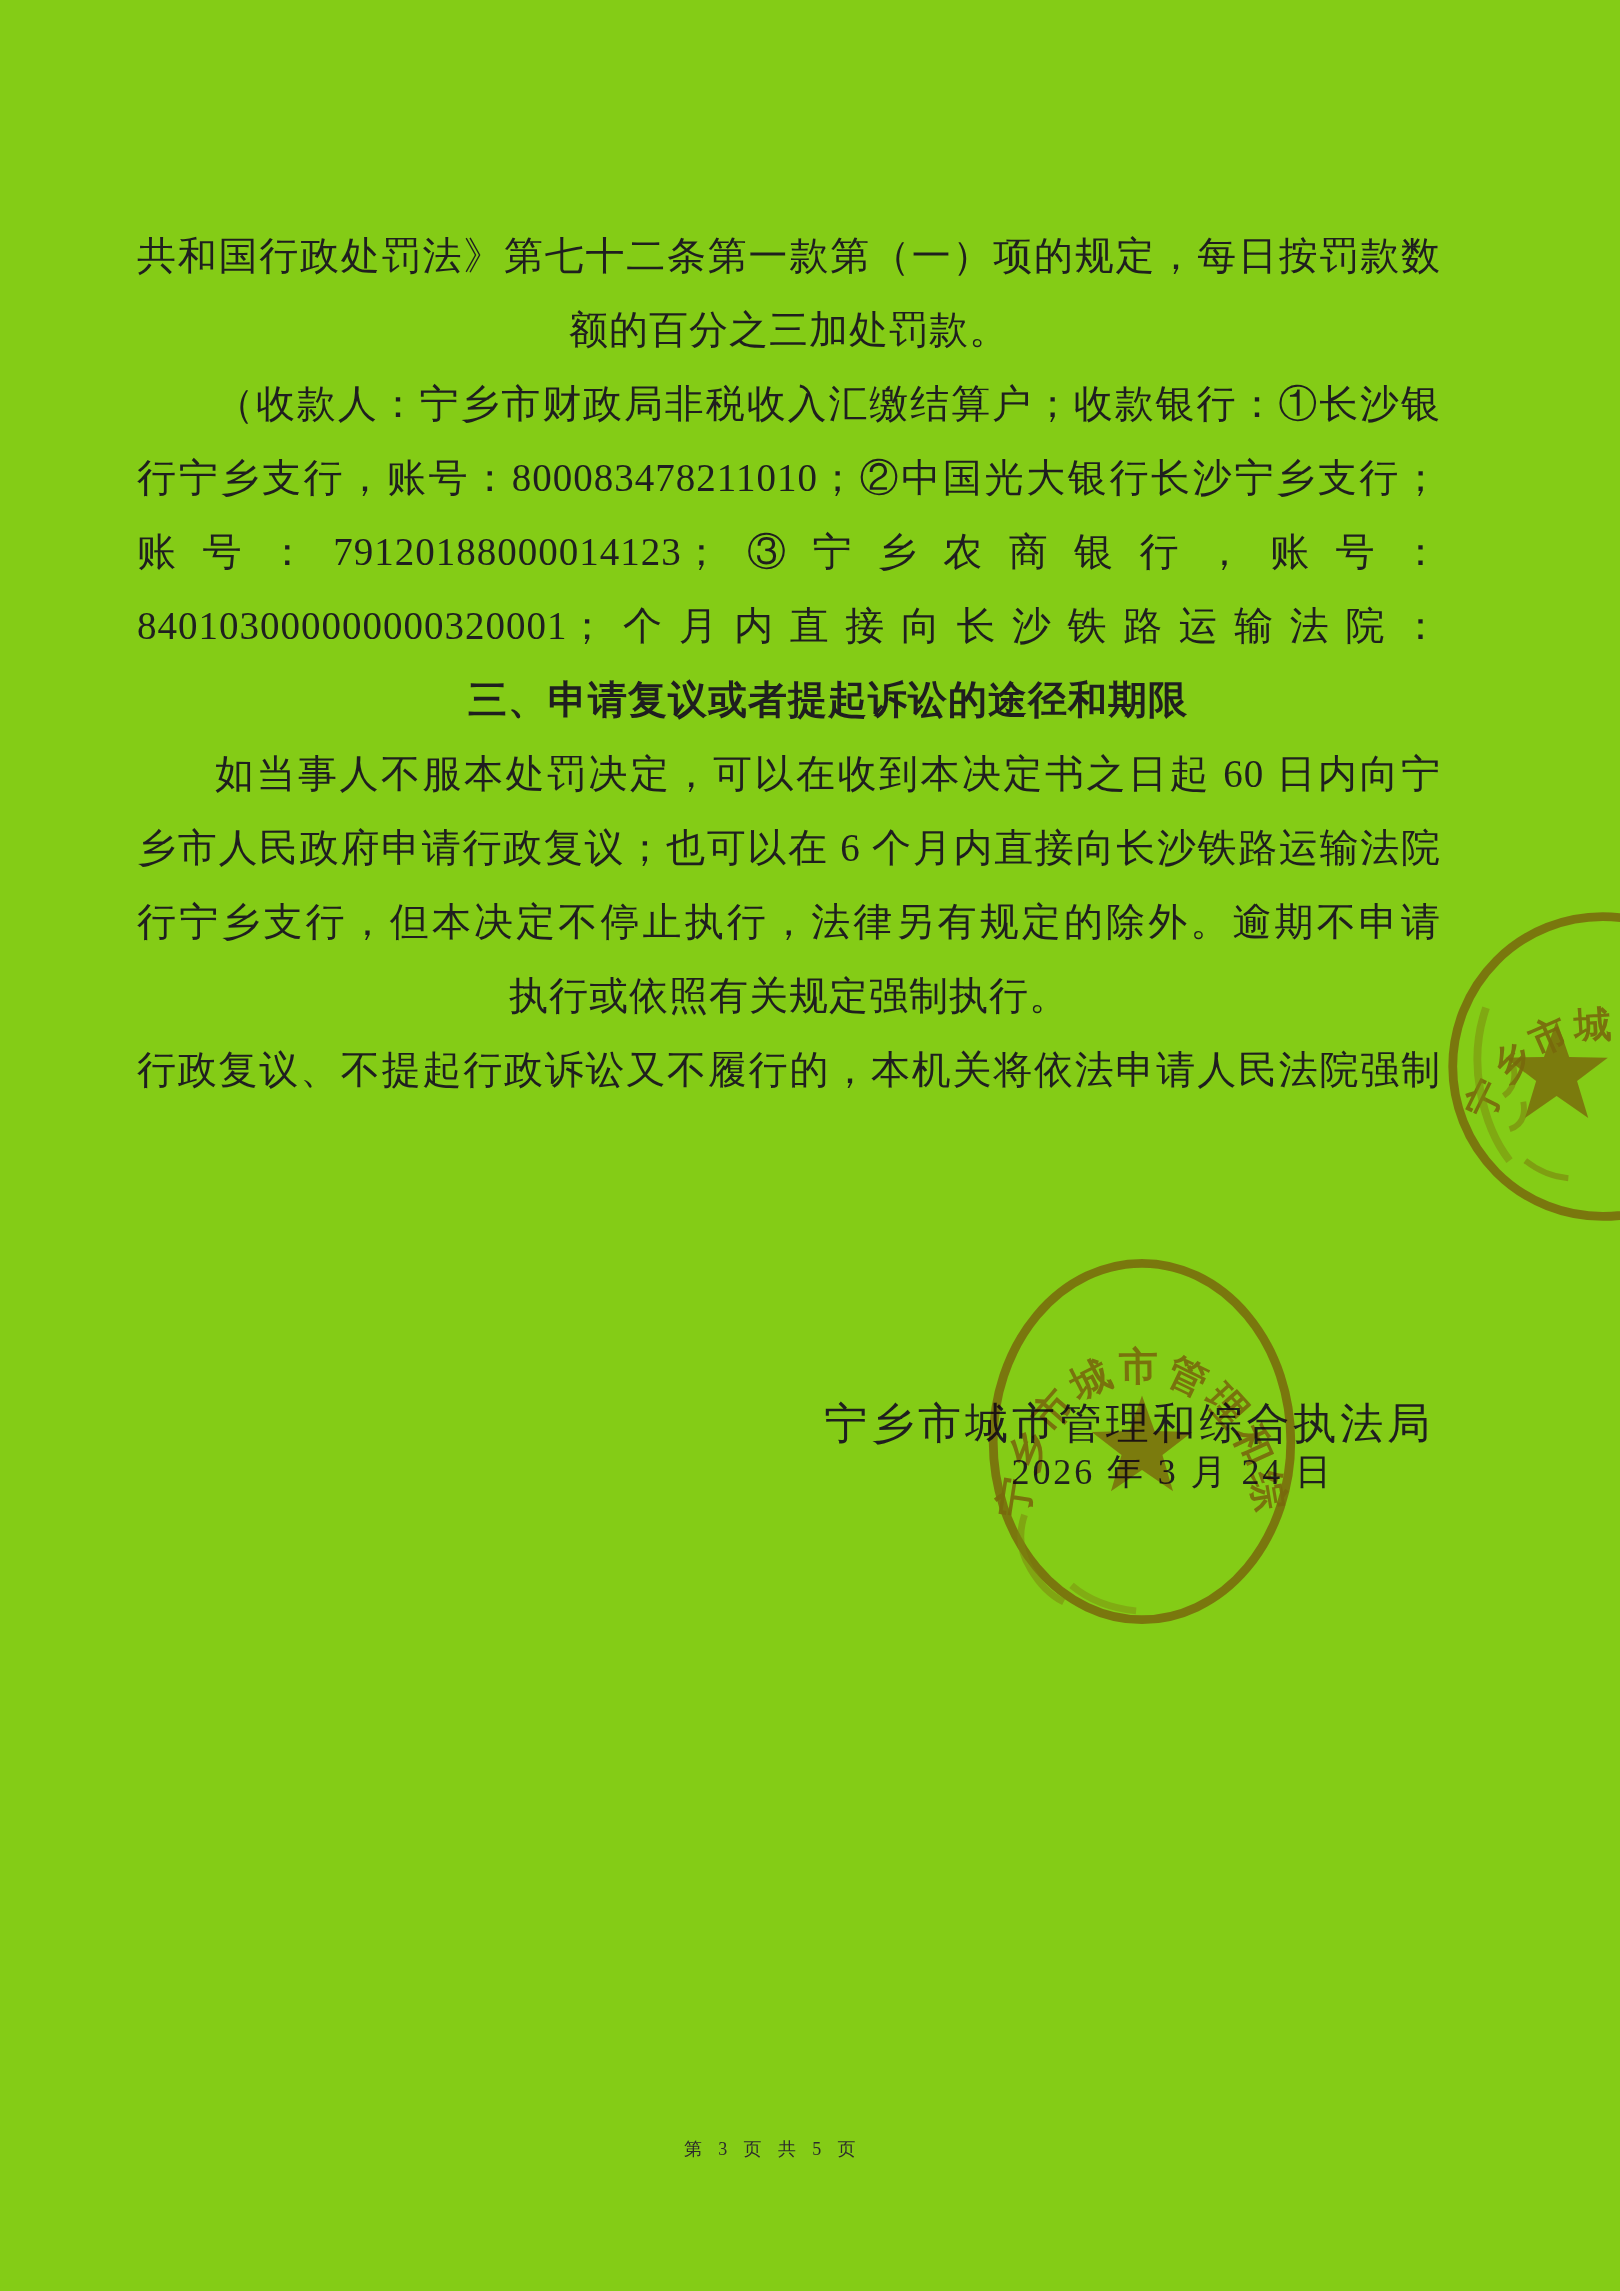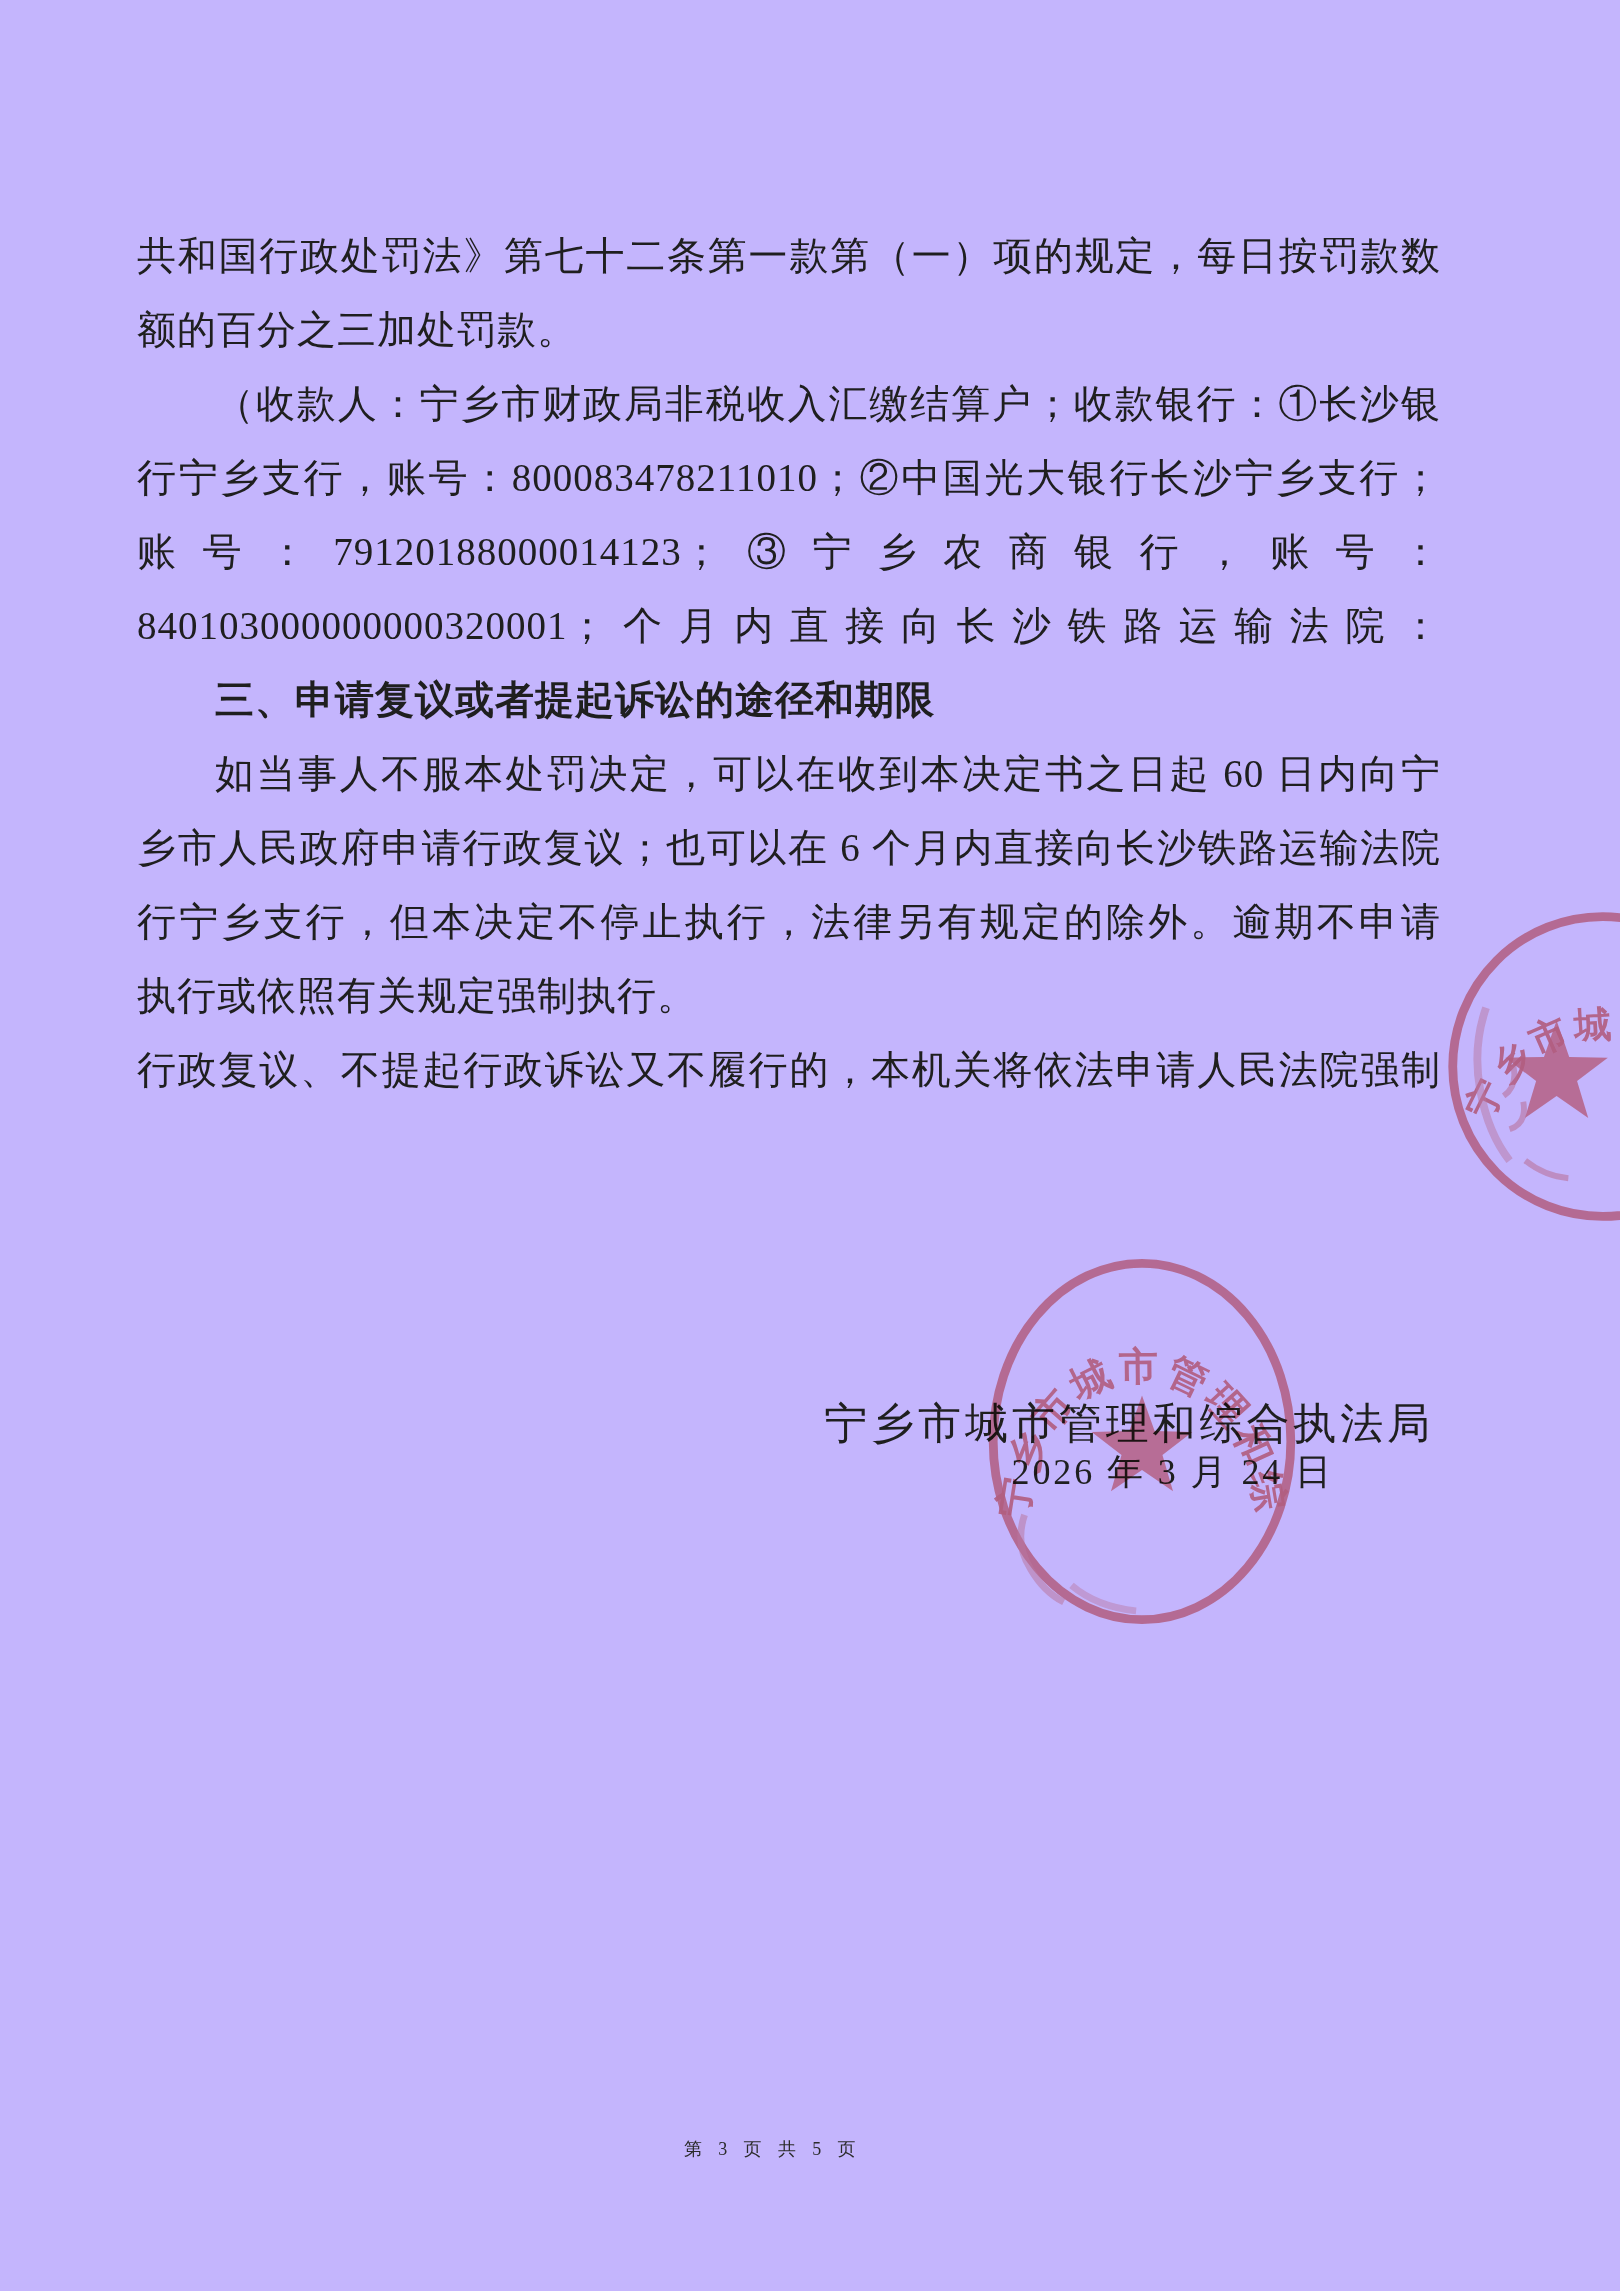--- a/index.html
+++ b/index.html
@@ -1,32 +1,32 @@
 <!DOCTYPE html>
 <html><head>
 <meta charset="utf-8">
 <style>
   html,body{margin:0;padding:0;background:#9a9a9a;}
   .page{
     position:relative;
     width:1620px;height:2292px;
-    background:#c4b5fd;
+    background:#84cc16;
     overflow:hidden;
     font-family:"Liberation Serif","DejaVu Serif",serif;
     color:#1f1f1f;
   }
   .text-block{
     position:absolute;
     left:137px;top:219px;
     width:1304px;
     font-size:39px;
     line-height:74px;
     letter-spacing:1px;
   }
-  .doc-line{white-space:normal;}
+  .doc-line{white-space:normal;text-align:center;}
   .fill{text-align:justify;text-align-last:justify;}
   .indent{text-indent:2em;font-family:Liberation Serif, serif;}
   .bold{font-weight:700;}
   .sig-org{
     position:absolute;
     top:1395px;right:186px;
     font-size:43px;
     letter-spacing:3.9px;
     white-space:nowrap;
   }

